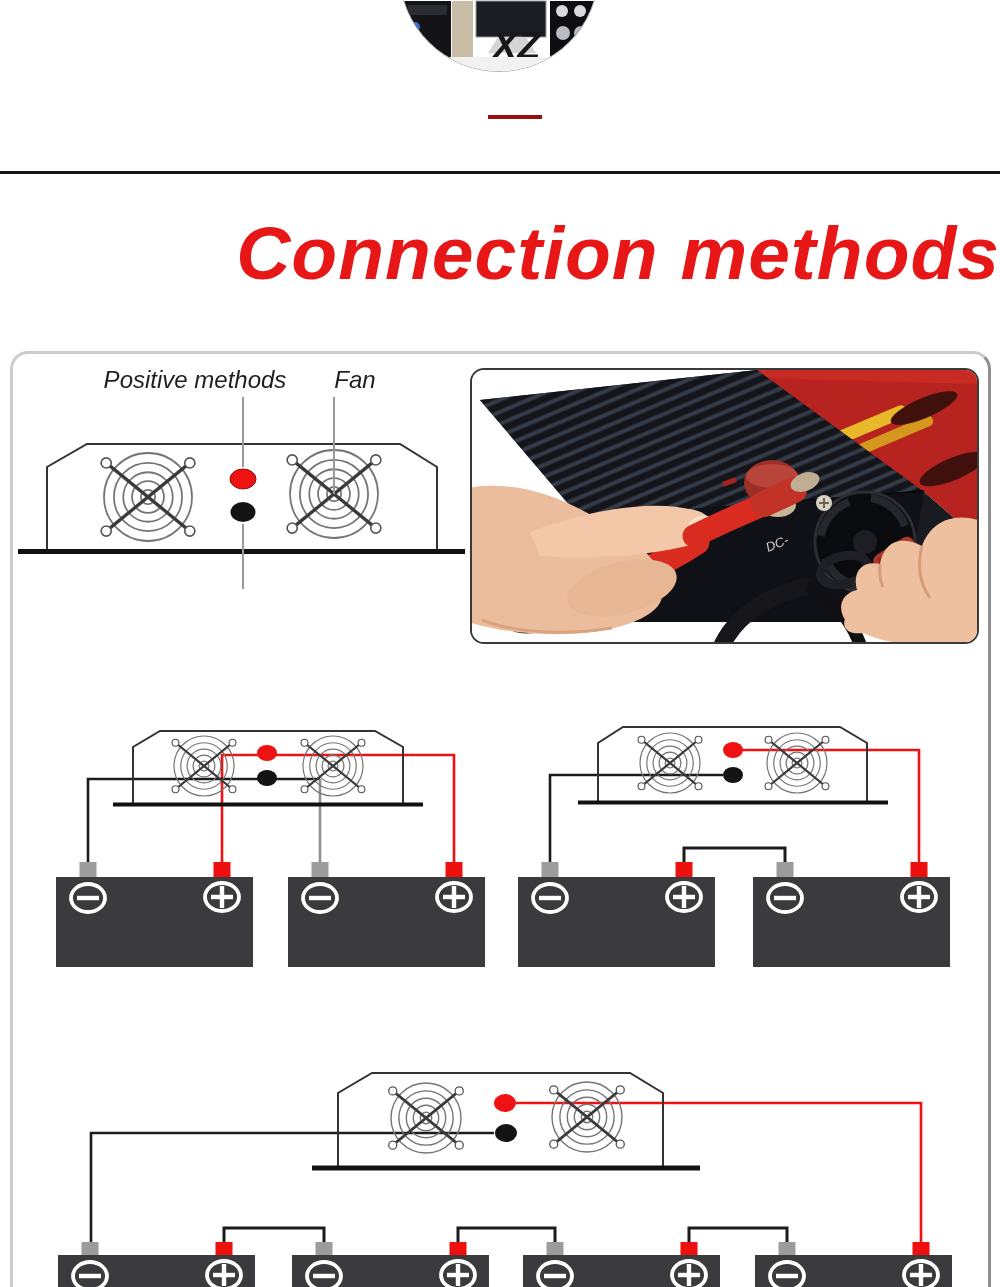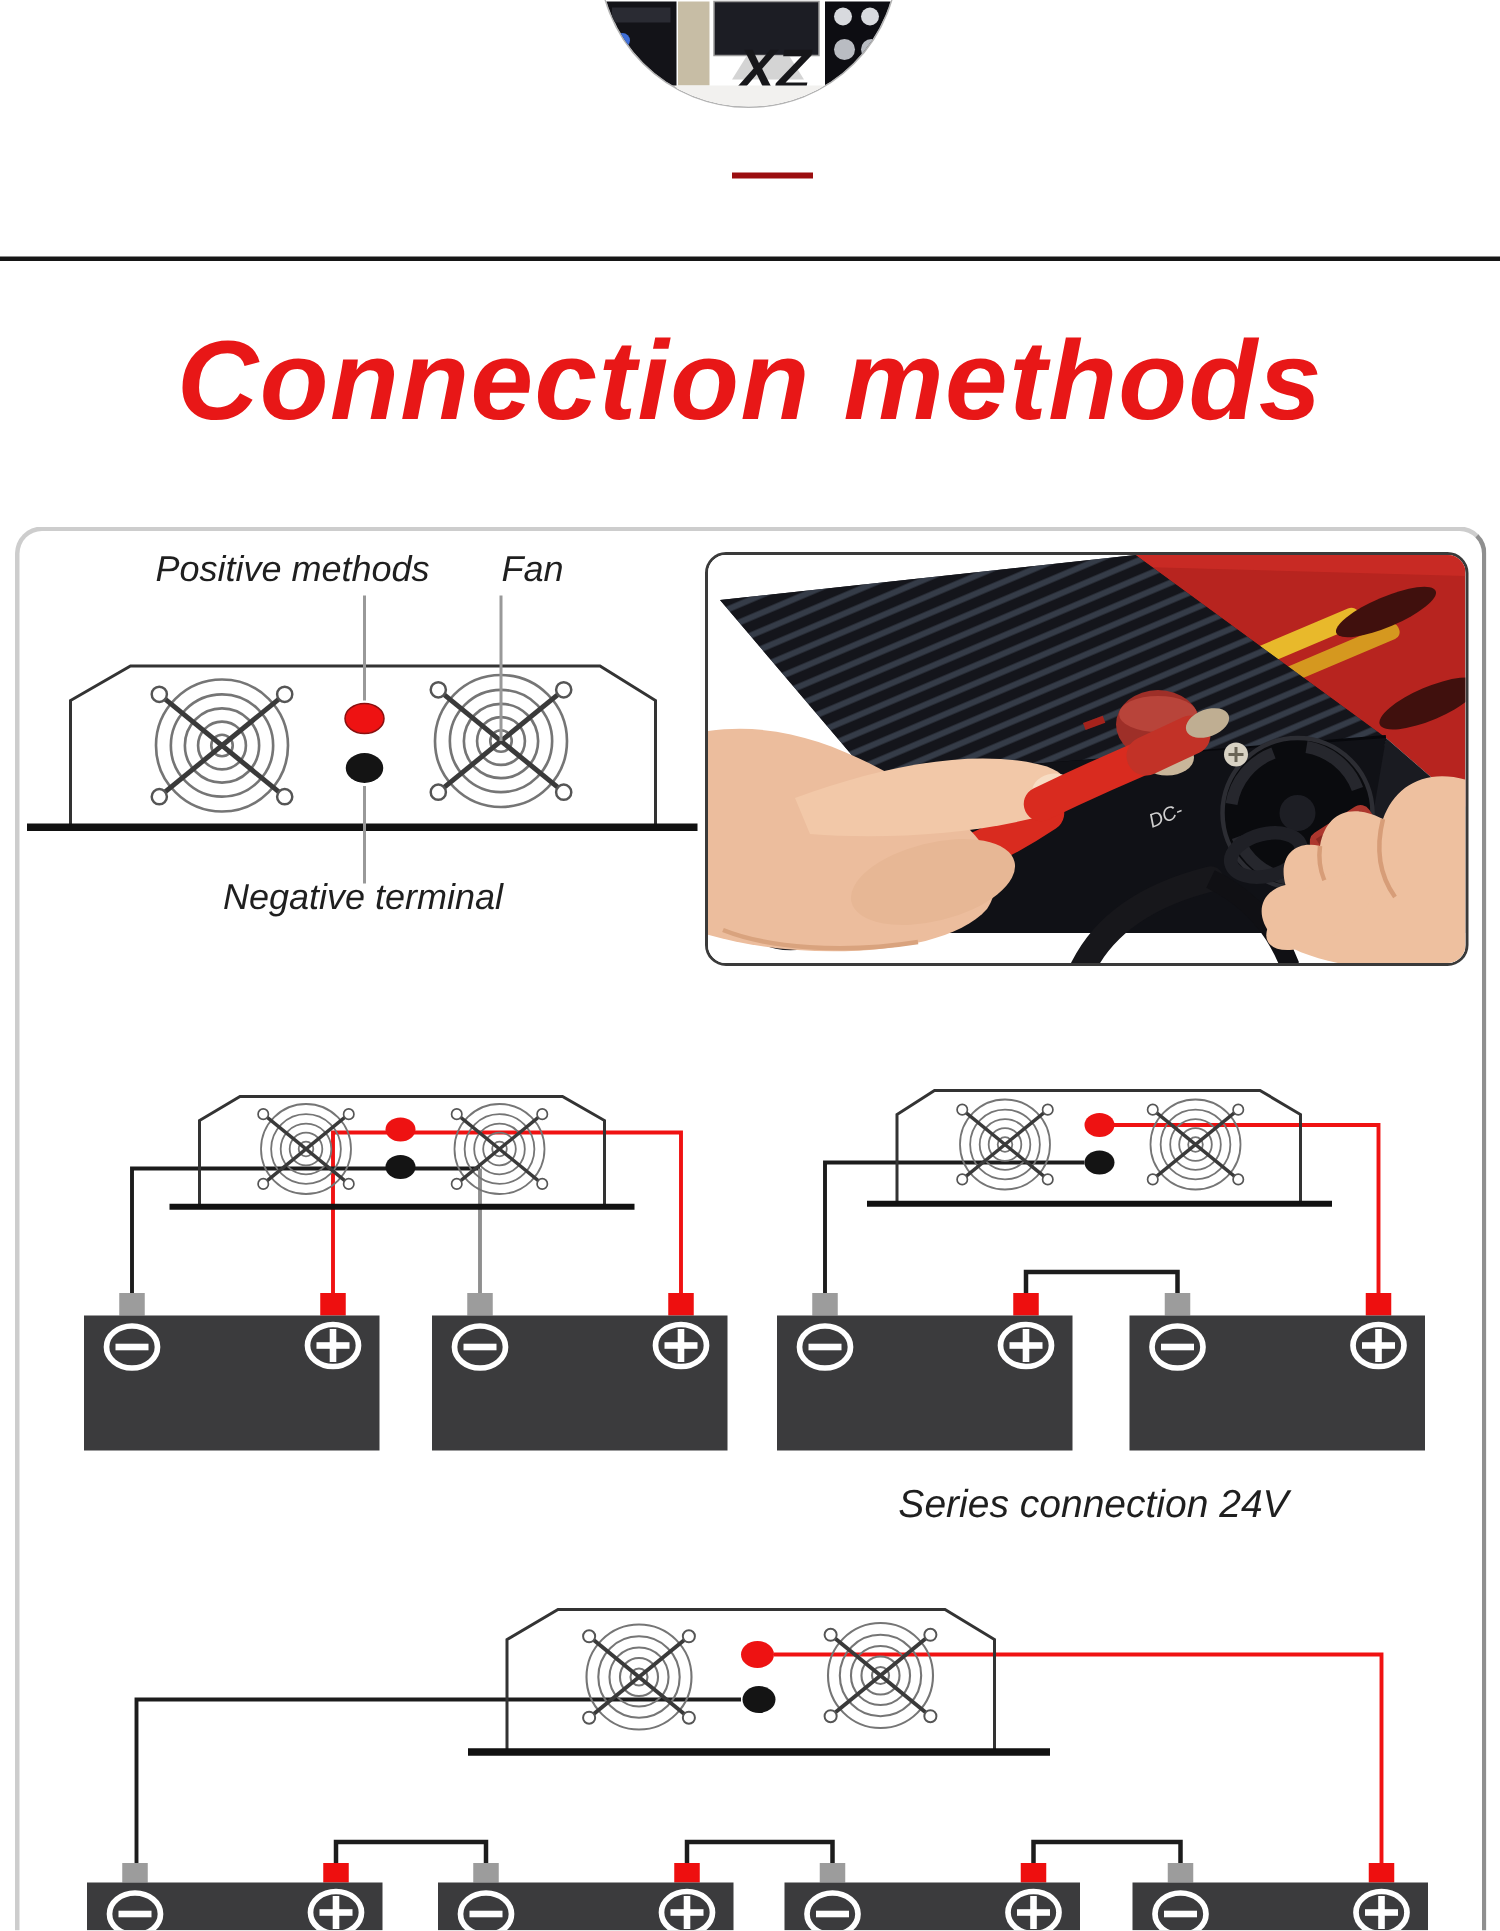--- a/index.html
+++ b/index.html
@@ -4,21 +4,21 @@
 <style>
   html,body{margin:0;padding:0;background:#fff;}
   #page{position:relative;width:1000px;height:1287px;overflow:hidden;background:#fff;
         font-family:"Liberation Sans",sans-serif;padding-left:48px;}
   
   #hero-circle{position:absolute;left:399px;top:-128px;width:198px;height:198px;
         border-radius:50%;border:1.5px solid #b4b4b4;overflow:hidden;background:#fff;}
   #mini-red-line{position:absolute;left:488px;top:115px;width:54px;height:4px;background:#9b0e10;}
   #top-divider{position:absolute;left:0;top:171px;width:1000px;height:2.5px;background:#161616;}
   
-  #page-title{position:absolute;left:0;top:210px;width:1000px;margin:0;text-align:center;
+  #page-title{position:absolute;left:0;top:210px;width:1000px;margin:0;text-align:right;
         font-size:75px;font-weight:bold;font-style:italic;color:#e81717;letter-spacing:1px;}
   
   #main-box{position:absolute;left:10px;top:351px;width:981px;height:960px;box-sizing:border-box;
         border:3px solid;border-color:#cdcdcd #8f8f8f #8f8f8f #cdcdcd;border-radius:18px;background:#fff;}
   
   #diagram-layer{position:absolute;left:0;top:0;width:1000px;height:1287px;z-index:2;}
   
   #photo-frame{position:absolute;left:470px;top:368px;width:505px;height:272px;box-sizing:content-box;
         border:2.5px solid #3a3a3a;border-radius:14px;overflow:hidden;background:#fff;z-index:3;}
   
@@ -250,16 +250,14 @@
         <path d="M506,275 L506,150 C478,142 458,154 450,176 C428,165 412,172 408,194 C390,190 380,202 385,220 C368,224 364,240 376,254 C402,274 452,280 506,275 Z" fill="#eec09f"></path>
         <path d="M450,176 C445,196 448,214 458,228" stroke="#d79d78" stroke-width="3" fill="none"></path>
         <path d="M408,194 C406,210 412,224 424,234" stroke="#d79d78" stroke-width="3" fill="none"></path>
         <ellipse cx="408" cy="238" rx="40" ry="18" fill="#eec09f" transform="rotate(-30 408 238)"></ellipse>
       </g>
     </svg>
   </div>
 
   <div class="lbl lbl-sm" style="left:195px;top:366px;">Positive methods</div>
   <div class="lbl lbl-sm" style="left:337px;top:366px;margin-left:18px;">Fan</div>
-  <div class="lbl lbl-sm" style="left:242px;top:585px;">Negative terminal</div>
-  <div class="lbl lbl-cap" style="left:729px;top:987px;">Series connection 24V</div>
 
 </div>
 
 </body></html>

